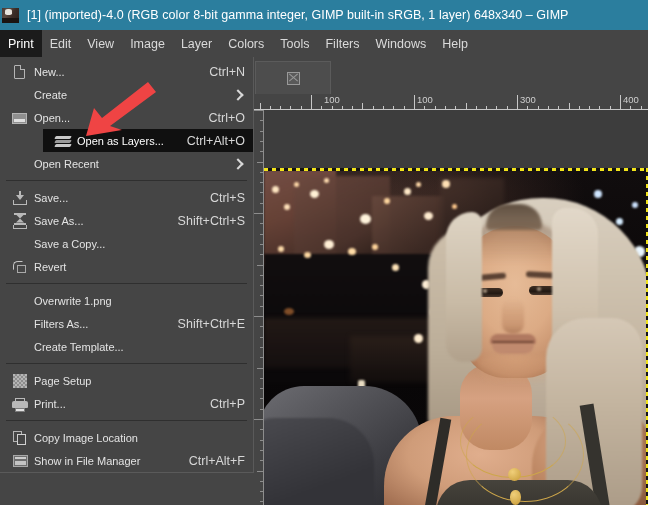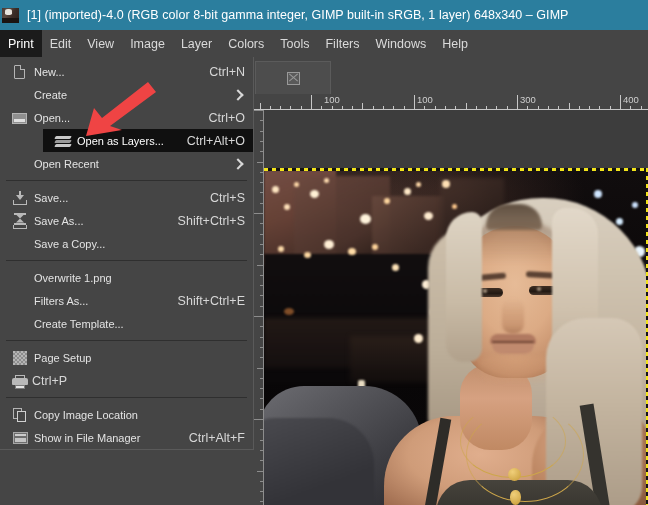--- a/index.html
+++ b/index.html
@@ -1018,20 +1018,29 @@
       </div>
       <div class="mi-label">Save As...</div>
       <div class="mi-accel">Shift+Ctrl+S</div>
     </div>
 
     <div class="mi">
       <div class="mi-icon"></div>
       <div class="mi-label">Save a Copy...</div>
     </div>
 
+    <div class="mi">
+      <div class="mi-icon">
+        <div class="ic ic-revert">
+            <div class="curve"></div>
+            <div class="box"></div>
+          </div>
+      </div>
+      <div class="mi-label">Revert</div>
+    </div>
 
     <div class="mi-sep"></div>
 
     <div class="mi">
       <div class="mi-icon"></div>
       <div class="mi-label">Overwrite 1.png</div>
     </div>
 
     <div class="mi">
       <div class="mi-icon"></div>
@@ -1054,20 +1063,21 @@
     </div>
 
     <div class="mi">
       <div class="mi-icon">
         <div class="ic ic-print">
             <div class="top"></div>
             <div class="body"></div>
             <div class="out"></div>
           </div>
       </div>
+      <div class="mi-label">Print...</div>
       <div class="mi-accel">Ctrl+P</div>
     </div>
 
     <div class="mi-sep"></div>
 
     <div class="mi">
       <div class="mi-icon">
         <div class="ic ic-copy">
             <div class="p1"></div>
             <div class="p2"></div>

